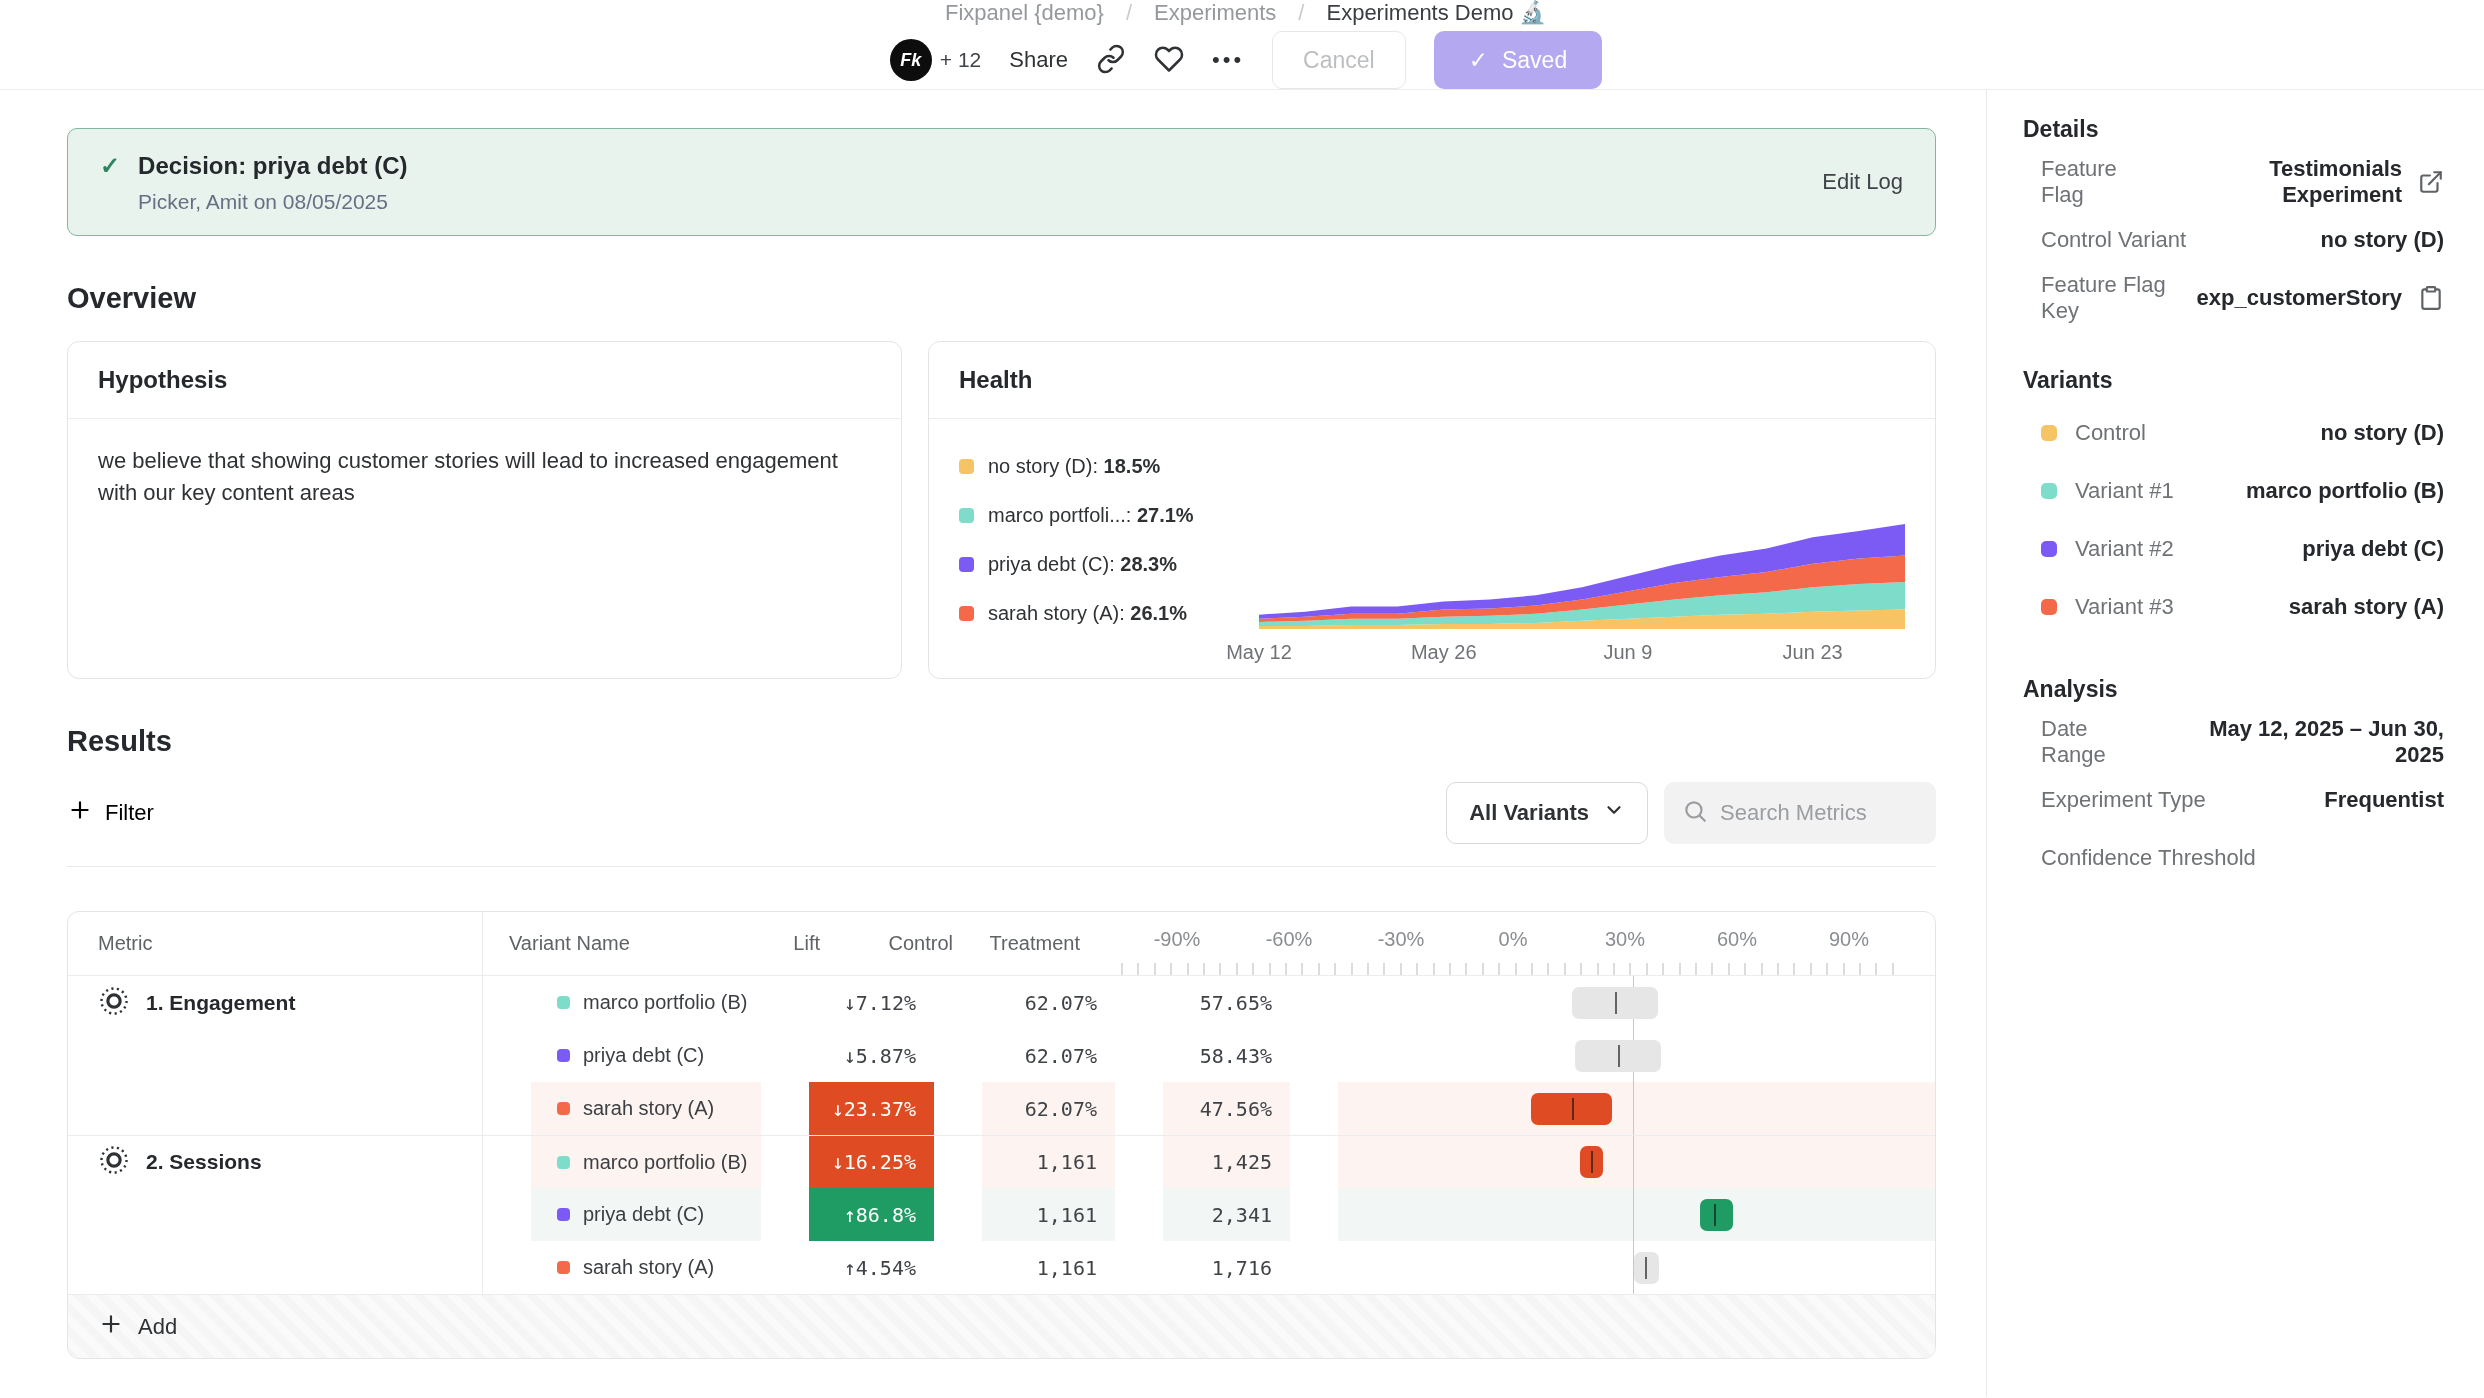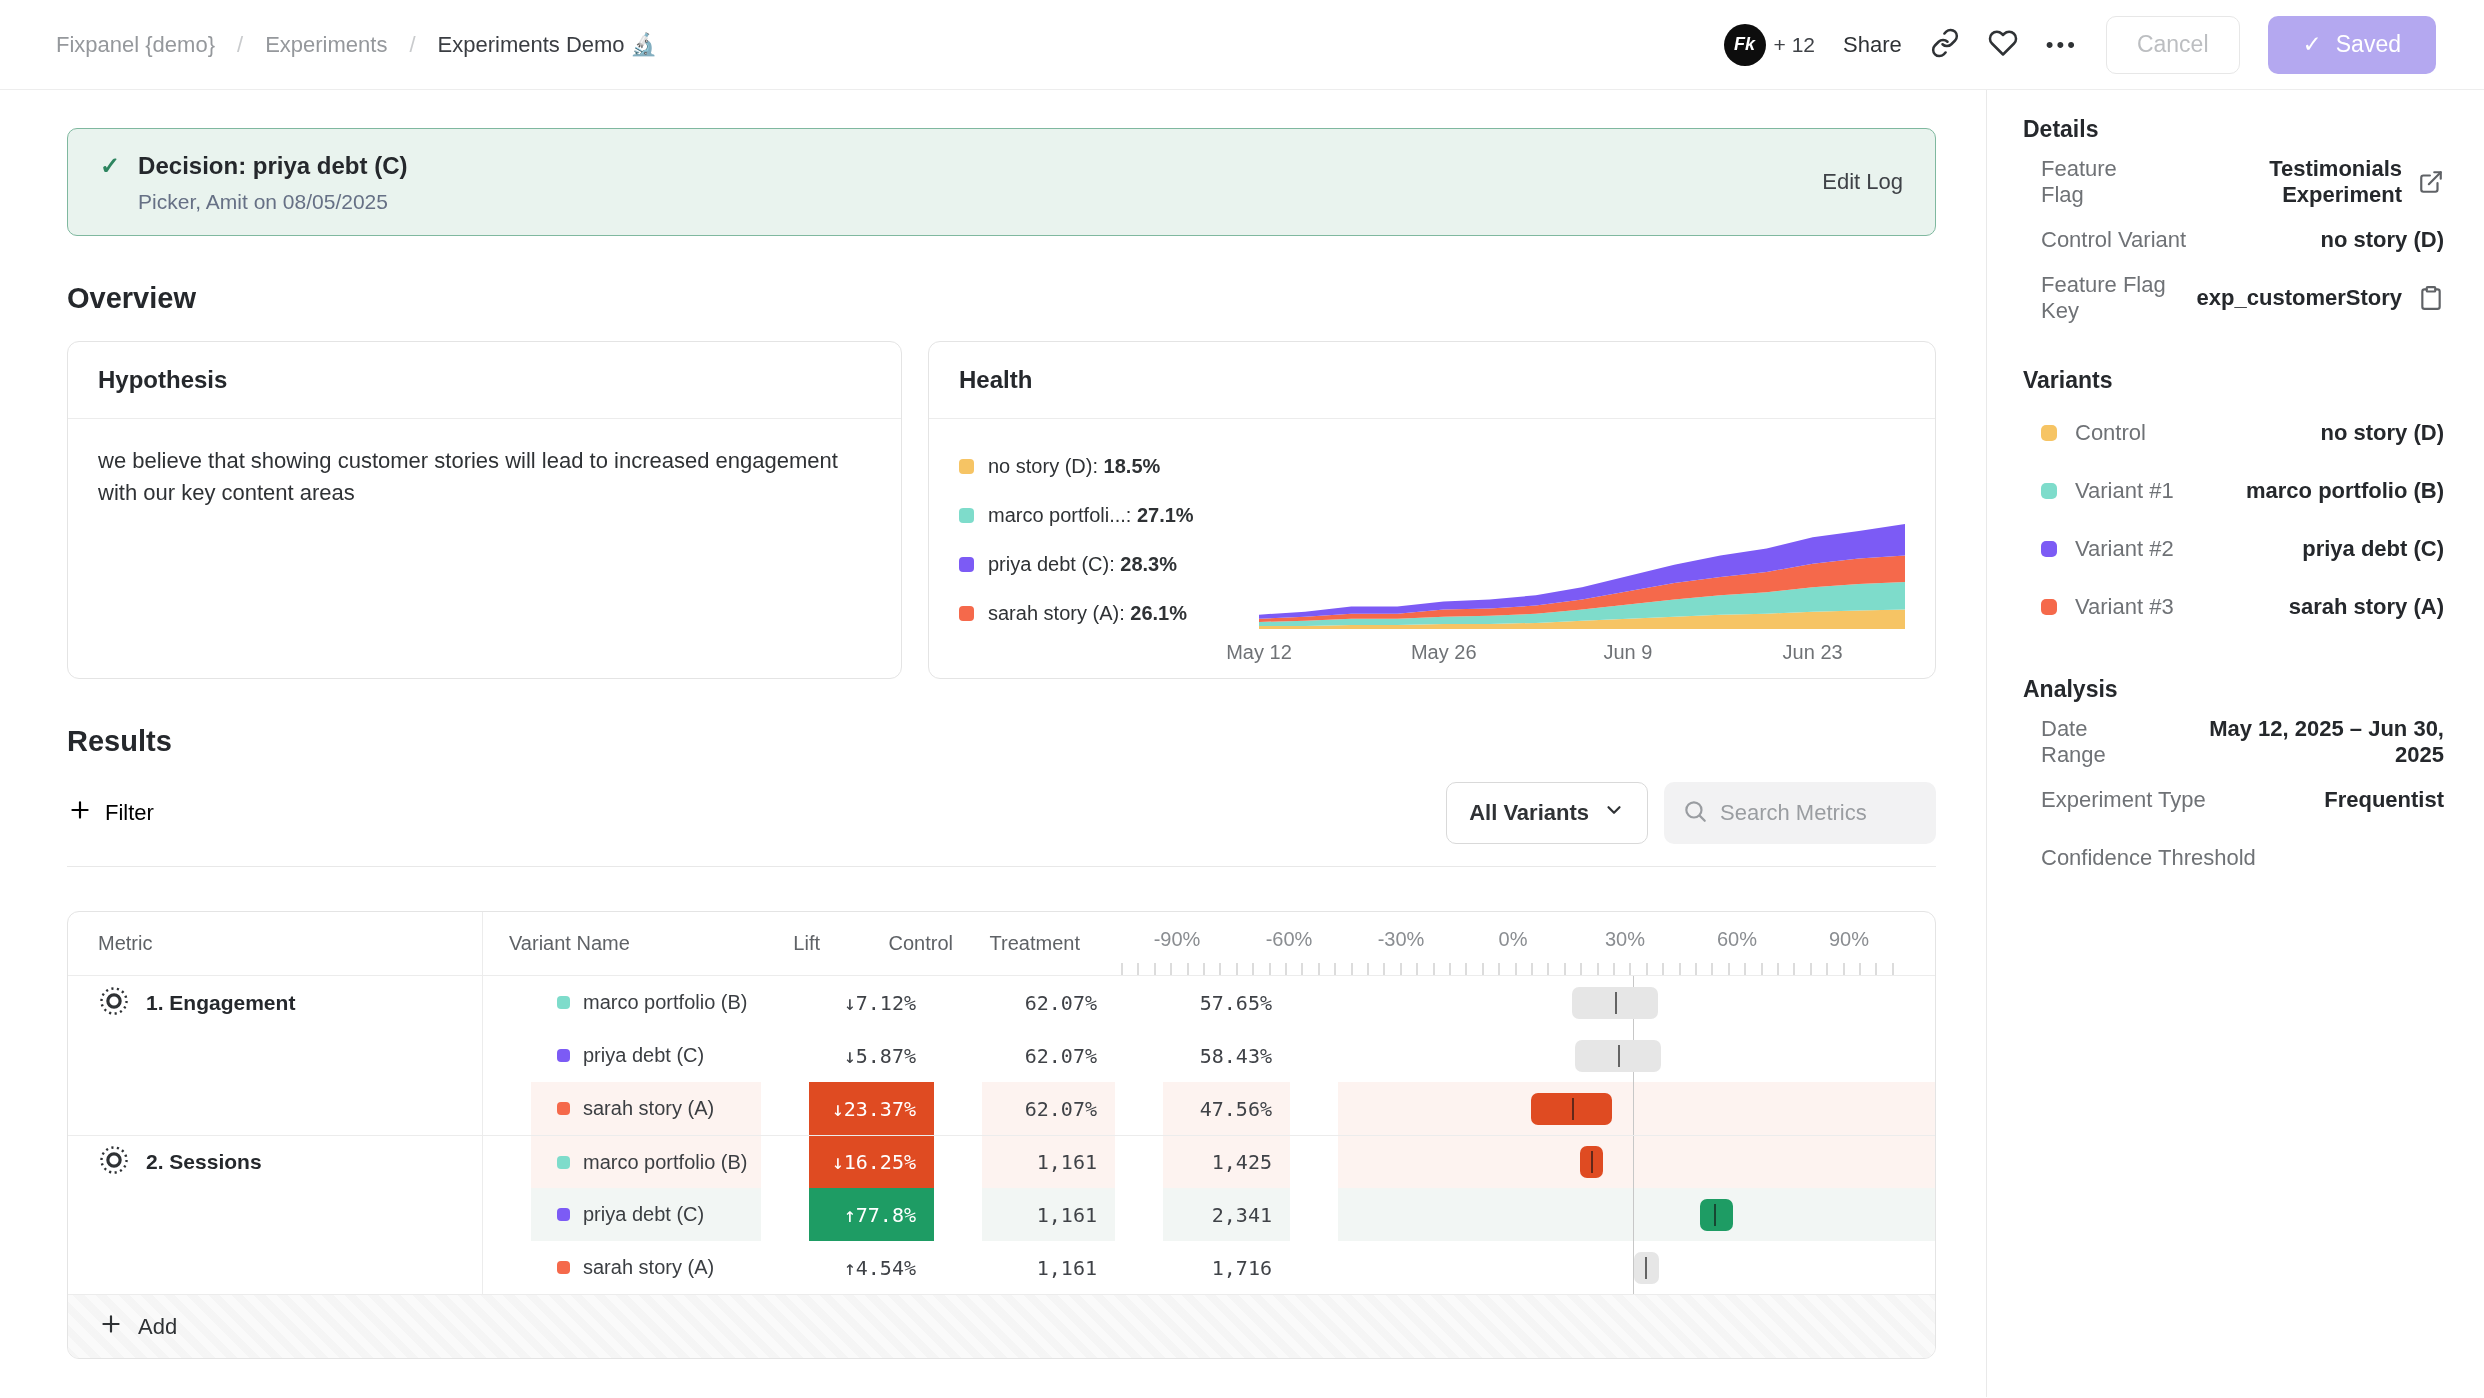--- a/index.html
+++ b/index.html
@@ -2,21 +2,21 @@
 <html><head>
 <meta charset="utf-8">
 <style>
   * { margin:0; padding:0; box-sizing:border-box; }
   html,body { width:2484px; height:1398px; overflow:hidden; background:#fff;
     font-family:"Liberation Sans", sans-serif; color:#2f3235; }
   button { font-family:inherit; cursor:pointer; }
 
   
   .topbar { height:90px; padding:0 48px 0 56px; display:flex; align-items:center;
-    justify-content:space-between; border-bottom:1px solid #ededed; background:#fff; }
+    justify-content:space-between; border-bottom:1px solid #ededed; background:#fff;flex-direction:column; }
   .crumbs { display:flex; align-items:center; gap:22px; font-size:22px; }
   .crumb { color:#95989c; }
   .crumb.current { color:#3a3d42; font-weight:500; }
   .sep { color:#c9cbcd; }
   .actions { display:flex; align-items:center; gap:28px; }
   .avatar-group { display:flex; align-items:center; }
   .avatar { width:42px; height:42px; border-radius:50%; background:#0d0d0d; color:#fff;
     font-weight:700; font-style:italic; font-size:18px; display:flex; align-items:center;
     justify-content:center; border:none; }
   .collab { font-size:21px; color:#3f4247; margin-left:8px; background:none; border:none; }
@@ -362,21 +362,21 @@
                 <div class="ci-tick" style="left: 42.2619%;"></div>
               </div>
             </div>
           </div>
           <div class="grid-row mrow">
             <div class="c-metric"></div>
             <div class="c-variant tint-green">
               <span class="vchip" style="background: rgb(124, 91, 245);"></span>
               <span>priya debt (C)</span>
             </div>
-            <div class="c-lift badge-green">↑77.8%</div>
+            <div class="c-lift badge-green">↑86.8%</div>
             <div class="c-num tint-green">1,161</div>
             <div class="c-num tint-green">2,341</div>
             <div class="c-ci tint-green">
               <div class="ci-area">
                 <div class="zero"></div>
                 <div class="ci-bar green" style="left: 62.381%; width: 5.95238%;"></div>
                 <div class="ci-tick" style="left: 64.9524%;"></div>
               </div>
             </div>
           </div>

